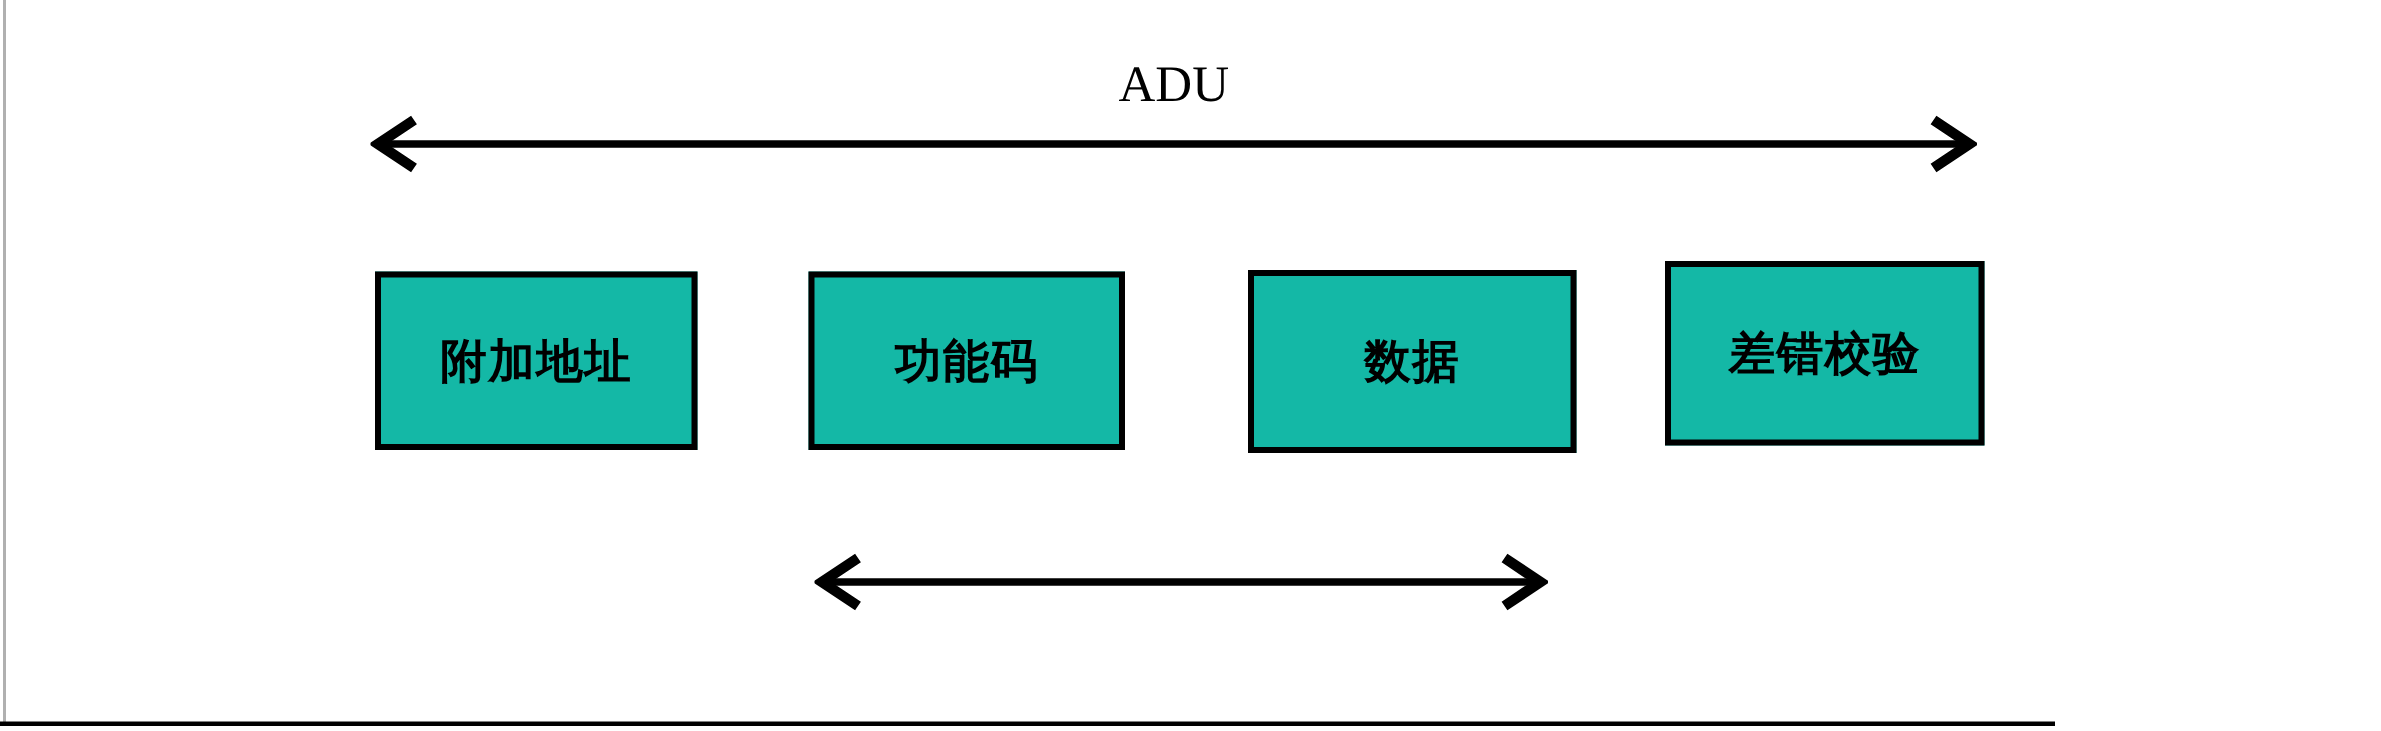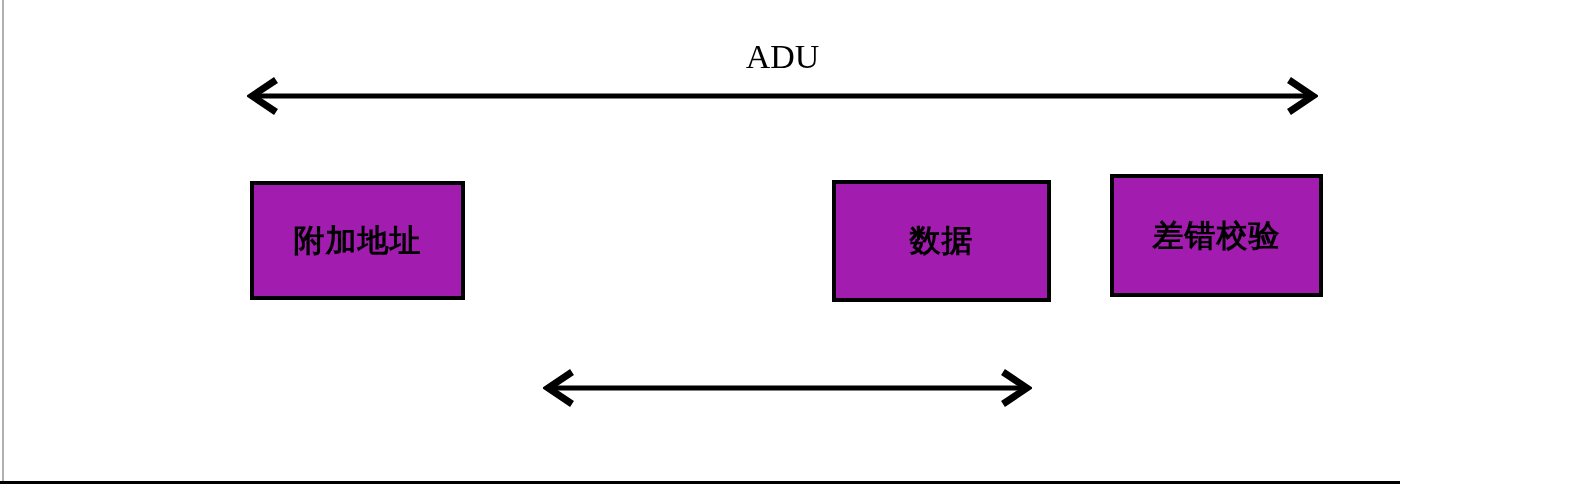--- a/index.html
+++ b/index.html
@@ -8,21 +8,20 @@
     background: #ffffff;
   }
   .page {
     position: relative;
     width: 1370px;
     height: 487px;
     background: #ffffff;
     overflow: hidden;
     font-family: "Liberation Sans", sans-serif;
     color: #000000;
-    padding-left: 30px;
   }
   
   .left-edge {
     position: absolute;
     left: 2px;
     top: 0;
     width: 2px;
     height: 482px;
     background: #b0b0b0;
   }
@@ -62,21 +61,21 @@
     top: 74px;
   }
   .pdu-arrow {
     left: 543px;
     top: 366px;
   }
   .frame-box {
     position: absolute;
     box-sizing: border-box;
     border: 4px solid #000000;
-    background: #a21caf;
+    background: #14b8a6;
     display: flex;
     align-items: center;
     justify-content: center;
     font-size: 31px;
     font-weight: bold;
     letter-spacing: 1px;
     white-space: nowrap;
   }
   .box-addr  { left: 250px;  top: 181px; width: 215px; height: 119px; }
   .box-func  { left: 539px;  top: 181px; width: 211px; height: 119px; }
@@ -97,20 +96,23 @@
       <line x1="6" y1="22" x2="1065" y2="22" stroke="#000000" stroke-width="5"></line>
       <polyline points="29,6 5,22 29,38" fill="none" stroke="#000000" stroke-width="7"></polyline>
       <polyline points="1042,6 1066,22 1042,38" fill="none" stroke="#000000" stroke-width="7"></polyline>
     </svg>
   </div>
 
   <div class="frame-box box-addr">
     <span>附加地址</span>
   </div>
 
+  <div class="frame-box box-func">
+    <span>功能码</span>
+  </div>
 
   <div class="frame-box box-data">
     <span>数据</span>
   </div>
 
   <div class="frame-box box-check">
     <span>差错校验</span>
   </div>
 
   <div class="arrow-wrap pdu-arrow">

